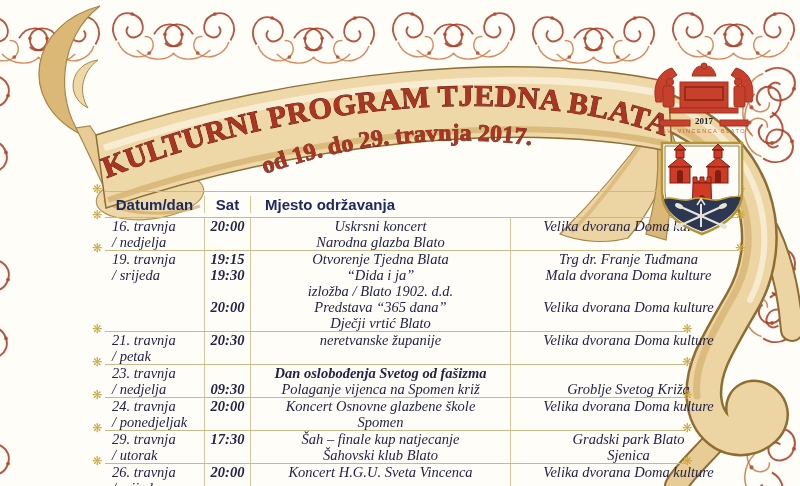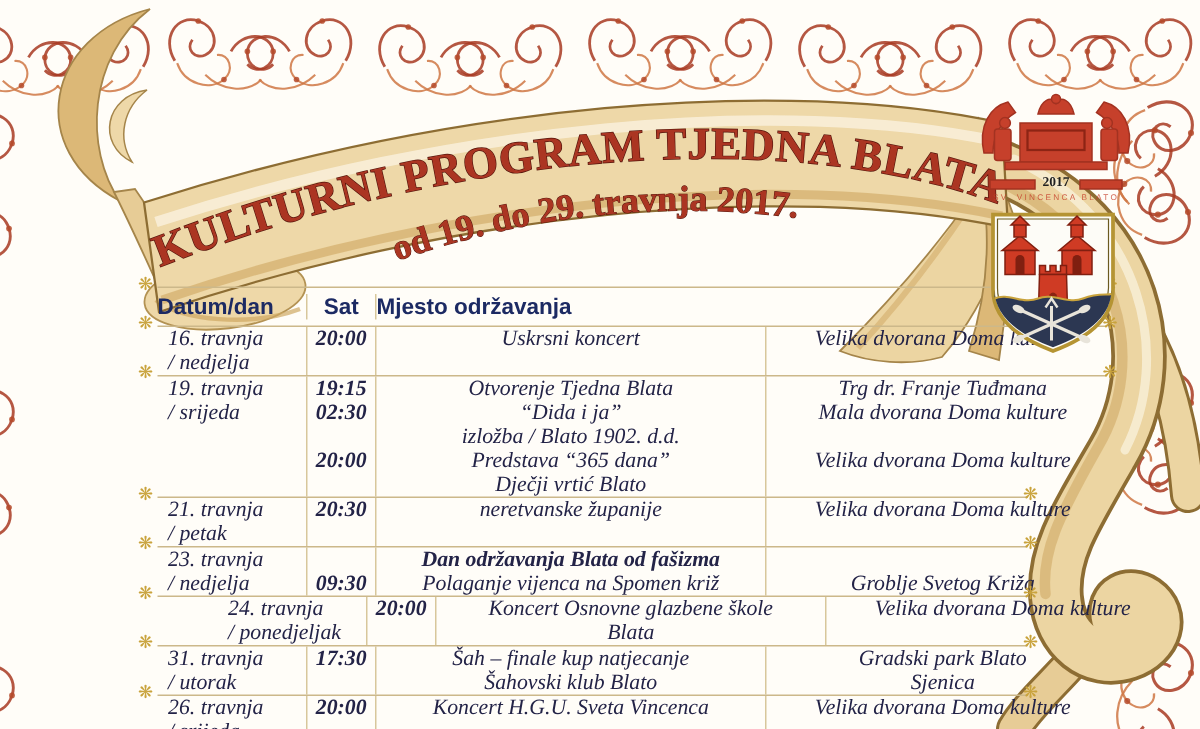--- a/index.html
+++ b/index.html
@@ -12,22 +12,22 @@
   .bo1{stroke:#a83a22;fill:none;stroke-width:2.4;opacity:.85}
   .bo2{stroke:#cf7744;fill:none;stroke-width:1.8;opacity:.85}
   .bod{fill:#b54a2a;opacity:.85}
 
   
   .ptable{position:absolute;left:105px;top:191px;width:633px;z-index:3;}
   .trow,.thead{display:grid;grid-template-columns:99px 46px 260px 228px;}
   .thead{height:25px;align-items:center;
          font-family:"Liberation Sans",sans-serif;font-weight:bold;font-size:15px;
          color:#1c2a63;}
-  .thead .cell{}
-  .thead .h-mjesto{text-align:left;}
+  .thead .cell{text-align:center;}
+  .thead .h-mjesto{text-align:left;padding-left:14px;}
   .cell{overflow:visible;}
   .c-sat,.c-prog{text-align:center;}
   .c-datum{padding-left:7px;}
   .c-mjesto{padding-left:8px;}
   .trow{font-style:italic;font-size:14.5px;color:#232347;}
   .c-sat{font-weight:bold;}
   .ln{height:16px;line-height:16px;white-space:nowrap;}
   .bold-ln{font-weight:bold;}
   .vline{border-left:1px solid #d8c79b;text-align:center;}
   .hline{position:relative;height:1px;background:#ccb88a;}
@@ -153,41 +153,42 @@
         <div class="cell c-datum">
           <div class="ln">16. travnja</div>
           <div class="ln">/ nedjelja</div>
         </div>
         <div class="cell c-sat vline">
           <div class="ln">20:00</div>
           <div class="ln"></div>
         </div>
         <div class="cell c-prog vline">
           <div class="ln">Uskrsni koncert</div>
+          <div class="ln">Narodna glazba Blato</div>
         </div>
         <div class="cell c-mjesto vline">
           <div class="ln">Velika dvorana Doma kulture</div>
           <div class="ln"></div>
         </div>
       </div>
       <div class="hline long">
         <span class="star left">❋</span>
         <span class="star right">❋</span>
       </div>
       <div class="trow" style="height: 80px;">
         <div class="cell c-datum">
           <div class="ln">19. travnja</div>
           <div class="ln">/ srijeda</div>
           <div class="ln"></div>
           <div class="ln"></div>
           <div class="ln"></div>
         </div>
         <div class="cell c-sat vline">
           <div class="ln">19:15</div>
-          <div class="ln">02:30</div>
+          <div class="ln">19:30</div>
           <div class="ln"></div>
           <div class="ln">20:00</div>
           <div class="ln"></div>
         </div>
         <div class="cell c-prog vline">
           <div class="ln">Otvorenje Tjedna Blata</div>
           <div class="ln">“Dida i ja”</div>
           <div class="ln">izložba / Blato 1902. d.d.</div>
           <div class="ln">Predstava “365 dana”</div>
           <div class="ln">Dječji vrtić Blato</div>
@@ -228,57 +229,57 @@
       <div class="trow" style="height: 32px;">
         <div class="cell c-datum">
           <div class="ln">23. travnja</div>
           <div class="ln">/ nedjelja</div>
         </div>
         <div class="cell c-sat vline">
           <div class="ln"></div>
           <div class="ln">09:30</div>
         </div>
         <div class="cell c-prog vline">
-          <div class="ln bold-ln">Dan održavanja Blata od fašizma</div>
+          <div class="ln bold-ln">Dan oslobođenja Svetog od fašizma</div>
           <div class="ln">Polaganje vijenca na Spomen križ</div>
         </div>
         <div class="cell c-mjesto vline">
           <div class="ln"></div>
           <div class="ln">Groblje Svetog Križa</div>
         </div>
       </div>
       <div class="hline short">
         <span class="star left">❋</span>
         <span class="star right">❋</span>
       </div>
-      <div class="trow" style="height: 32px; margin-left: 40px;">
+      <div class="trow" style="height: 32px;">
         <div class="cell c-datum">
           <div class="ln">24. travnja</div>
           <div class="ln">/ ponedjeljak</div>
         </div>
         <div class="cell c-sat vline">
           <div class="ln">20:00</div>
           <div class="ln"></div>
         </div>
         <div class="cell c-prog vline">
           <div class="ln">Koncert Osnovne glazbene škole</div>
-          <div class="ln">Blata</div>
+          <div class="ln">Spomen</div>
         </div>
         <div class="cell c-mjesto vline">
           <div class="ln">Velika dvorana Doma kulture</div>
           <div class="ln"></div>
         </div>
       </div>
       <div class="hline short">
         <span class="star left">❋</span>
         <span class="star right">❋</span>
       </div>
       <div class="trow" style="height: 32px;">
         <div class="cell c-datum">
-          <div class="ln">31. travnja</div>
+          <div class="ln">29. travnja</div>
           <div class="ln">/ utorak</div>
         </div>
         <div class="cell c-sat vline">
           <div class="ln">17:30</div>
           <div class="ln"></div>
         </div>
         <div class="cell c-prog vline">
           <div class="ln">Šah – finale kup natjecanje</div>
           <div class="ln">Šahovski klub Blato</div>
         </div>

